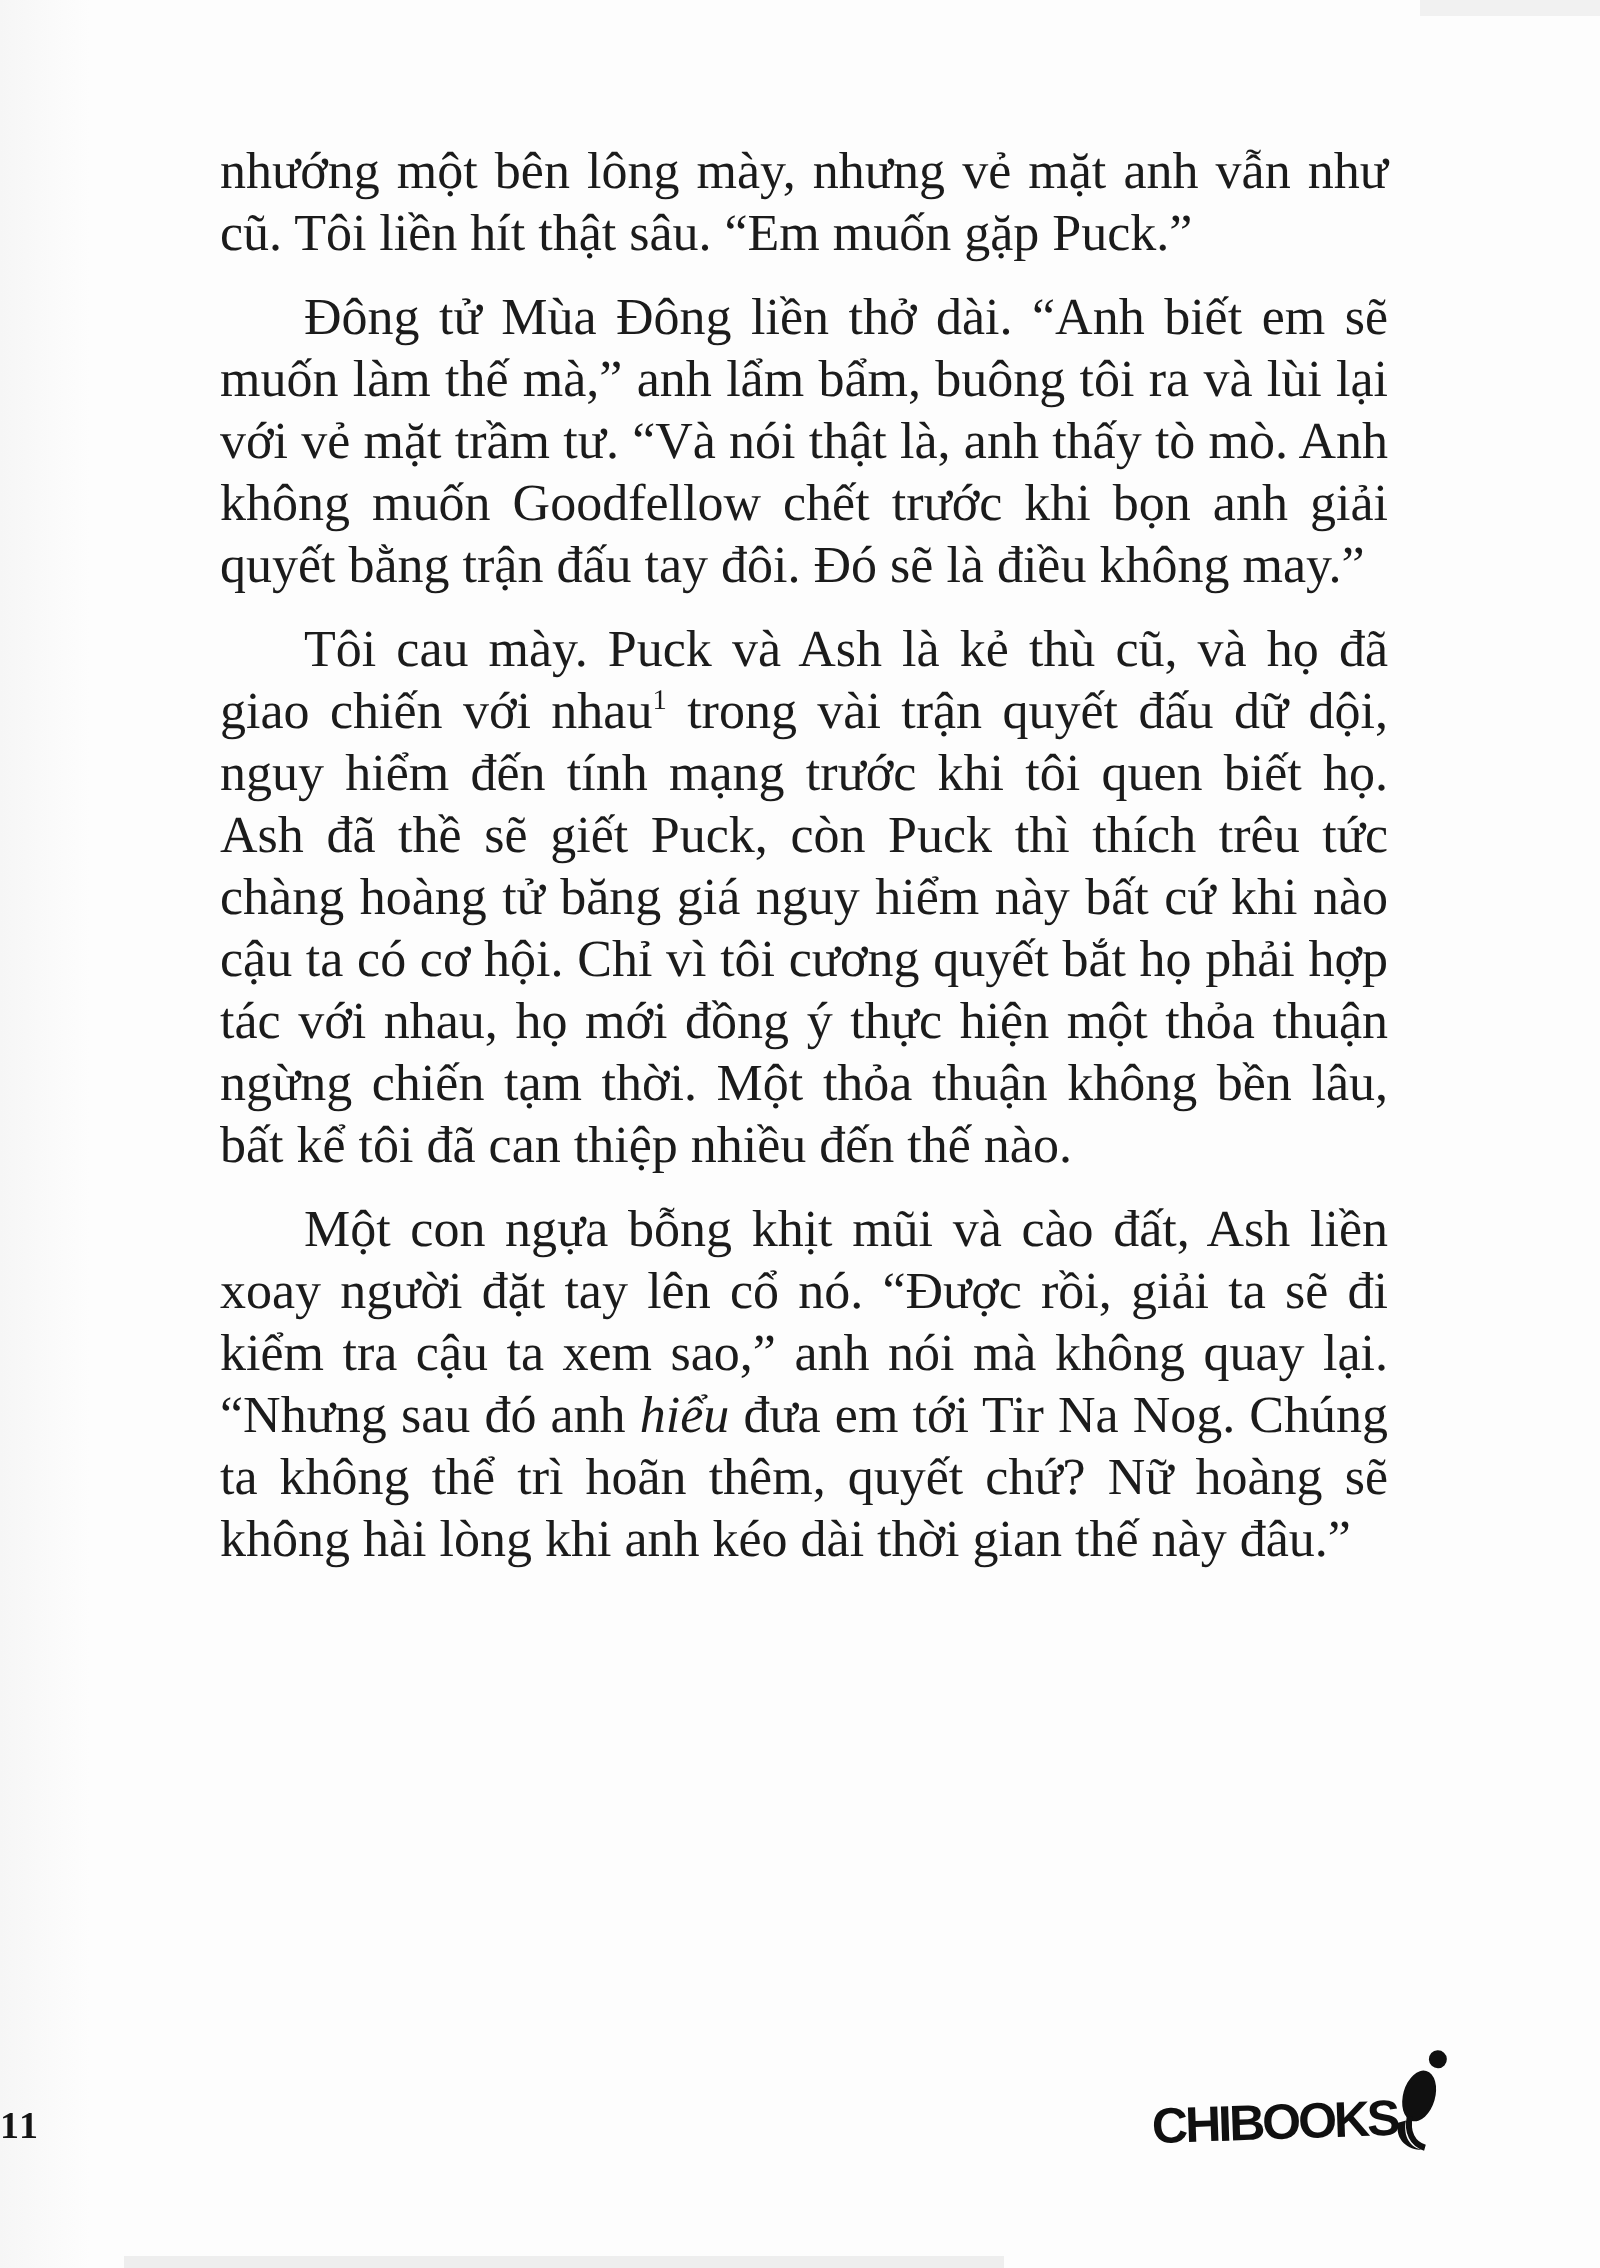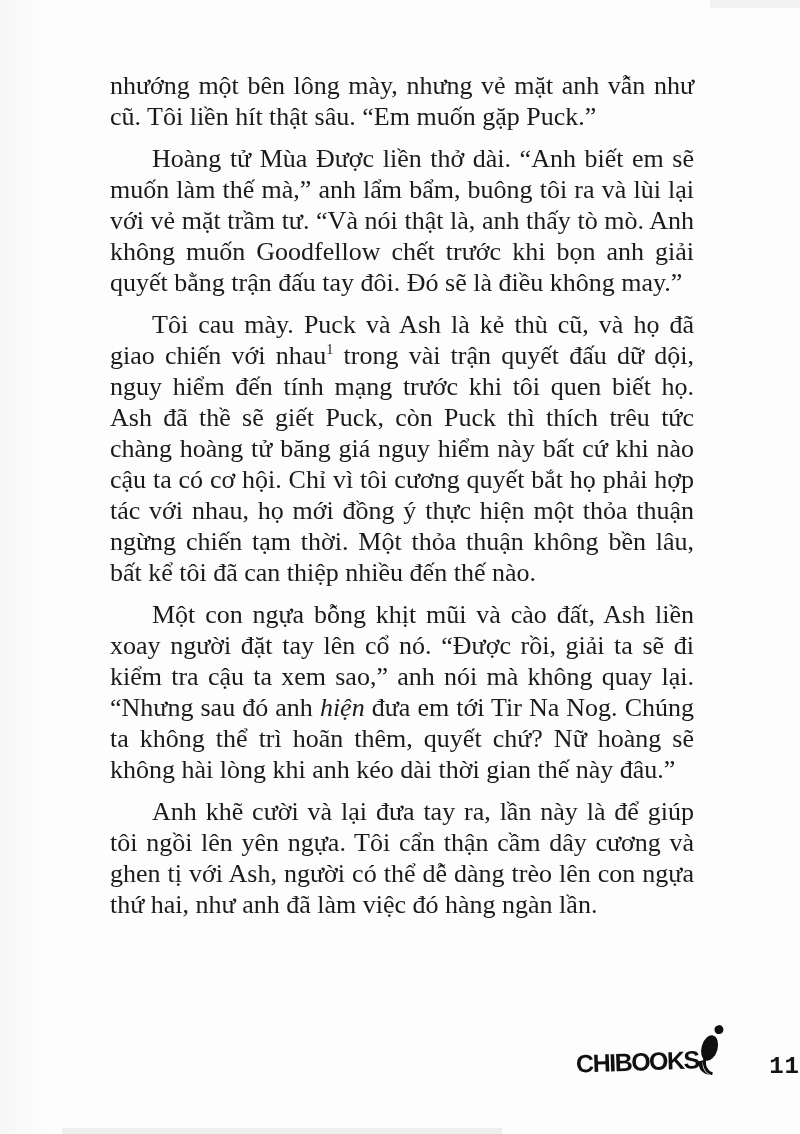--- a/index.html
+++ b/index.html
@@ -36,24 +36,24 @@
     line-height: 0;
   }
   .para em {
     font-style: italic;
   }
   .footer-pagenum {
     position: absolute;
     left: 0;
     right: 0;
     top: 1053px;
-    text-align: right;
-    font-family: Liberation Mono, monospace;
+    text-align: left;
+    font-family: Liberation Serif, serif;
     font-weight: bold;
-    font-size: 24px;
+    font-size: 19px;
     color: #141414;
     letter-spacing: 1px;
   }
   .logo {
     position: absolute;
     left: 576px;
     top: 1040px;
     display: flex;
     align-items: center;
     transform: rotate(-2deg);
@@ -90,28 +90,27 @@
 <body>
 
 <div class="page">
 
   <div class="scan-artifact-corner"></div>
 
   <div class="text-block">
 
     <p class="para"><span>nhướng một bên lông mày, nhưng vẻ mặt anh vẫn như cũ. Tôi liền hít thật sâu. “Em muốn gặp Puck.”</span></p>
 
-    <p class="para indent"><span>Hoàng tử Mùa Được liền thở dài. “Anh biết em sẽ muốn làm thế mà,” anh lẩm bẩm, buông tôi ra và lùi lại với vẻ mặt trầm tư. “Và nói thật là, anh thấy tò mò. Anh không muốn Goodfellow chết trước khi bọn anh giải quyết bằng trận đấu tay đôi. Đó sẽ là điều không may.”</span></p>
+    <p class="para indent"><span>Đông tử Mùa Đông liền thở dài. “Anh biết em sẽ muốn làm thế mà,” anh lẩm bẩm, buông tôi ra và lùi lại với vẻ mặt trầm tư. “Và nói thật là, anh thấy tò mò. Anh không muốn Goodfellow chết trước khi bọn anh giải quyết bằng trận đấu tay đôi. Đó sẽ là điều không may.”</span></p>
 
     <p class="para indent"><span>Tôi cau mày. Puck và Ash là kẻ thù cũ, và họ đã giao chiến với nhau</span><sup>1</sup><span> trong vài trận quyết đấu dữ dội, nguy hiểm đến tính mạng trước khi tôi quen biết họ. Ash đã thề sẽ giết Puck, còn Puck thì thích trêu tức chàng hoàng tử băng giá nguy hiểm này bất cứ khi nào cậu ta có cơ hội. Chỉ vì tôi cương quyết bắt họ phải hợp tác với nhau, họ mới đồng ý thực hiện một thỏa thuận ngừng chiến tạm thời. Một thỏa thuận không bền lâu, bất kể tôi đã can thiệp nhiều đến thế nào.</span></p>
 
-    <p class="para indent"><span>Một con ngựa bỗng khịt mũi và cào đất, Ash liền xoay người đặt tay lên cổ nó. “Được rồi, giải ta sẽ đi kiểm tra cậu ta xem sao,” anh nói mà không quay lại. “Nhưng sau đó anh </span><em>hiện</em><span> đưa em tới Tir Na Nog. Chúng ta không thể trì hoãn thêm, quyết chứ? Nữ hoàng sẽ không hài lòng khi anh kéo dài thời gian thế này đâu.”</span></p>
+    <p class="para indent"><span>Một con ngựa bỗng khịt mũi và cào đất, Ash liền xoay người đặt tay lên cổ nó. “Được rồi, giải ta sẽ đi kiểm tra cậu ta xem sao,” anh nói mà không quay lại. “Nhưng sau đó anh </span><em>hiểu</em><span> đưa em tới Tir Na Nog. Chúng ta không thể trì hoãn thêm, quyết chứ? Nữ hoàng sẽ không hài lòng khi anh kéo dài thời gian thế này đâu.”</span></p>
 
 
-    <p class="para indent"><span>Anh khẽ cười và lại đưa tay ra, lần này là để giúp tôi ngồi lên yên ngựa. Tôi cẩn thận cầm dây cương và ghen tị với Ash, người có thể dễ dàng trèo lên con ngựa thứ hai, như anh đã làm việc đó hàng ngàn lần.</span></p>
 
   </div>
 
   <div class="footer-pagenum">11</div>
 
   <div class="logo">
     <span class="logo-text">CHIBOOKS</span>
     <span class="logo-mark">
       <svg width="34" height="52" viewBox="0 0 34 52" xmlns="http://www.w3.org/2000/svg">
         <ellipse cx="17" cy="24" rx="8" ry="13" transform="rotate(18 17 24)" fill="#101010"></ellipse>

